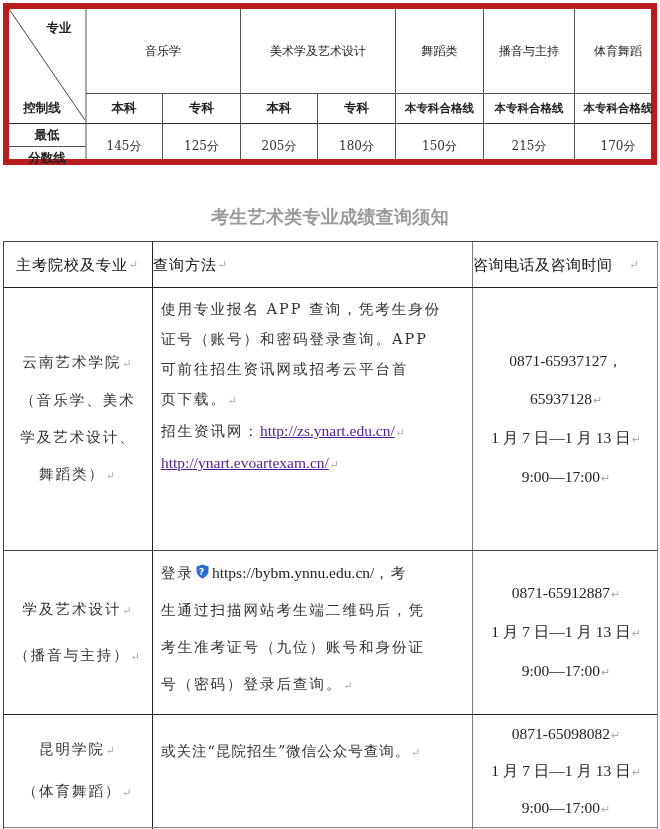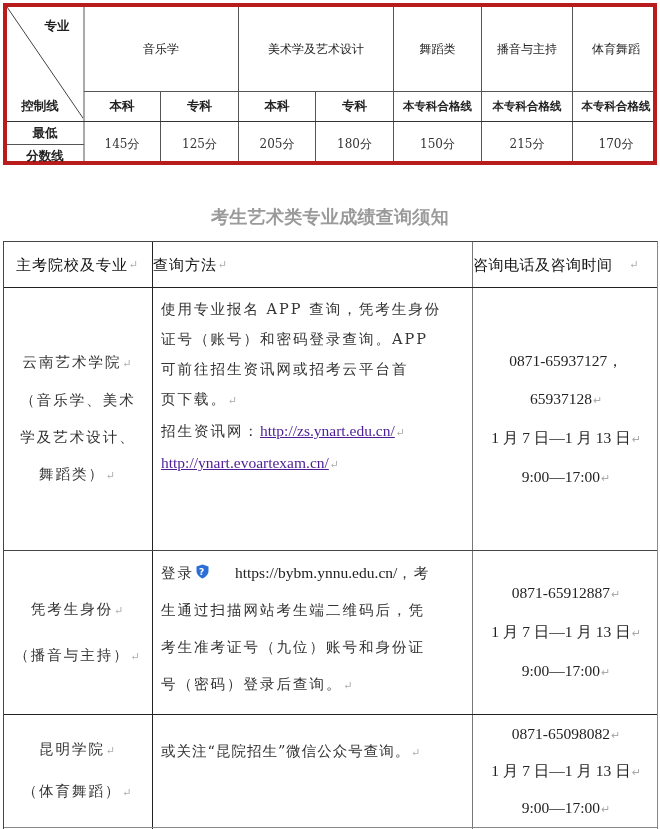--- a/index.html
+++ b/index.html
@@ -1,20 +1,20 @@
 <!DOCTYPE html>
 <html><head>
 <meta charset="utf-8">
 <style>
   html, body { margin: 0; padding: 0; background: #ffffff; }
   body { width: 660px; height: 829px; position: relative; overflow: hidden;
          font-family: "DejaVu Serif", "Liberation Serif", serif; color: #222; }
   .abs { position: absolute; box-sizing: border-box; }
   
-  #score-table { left: 3px; top: 3px; width: 654px; height: 162px; border: 4px solid #b91c1c; }
+  #score-table { left: 3px; top: 3px; width: 654px; height: 162px; border: 6px solid #b91c1c; }
   .vl { position: absolute; top: 0; bottom: 0; width: 0; border-left: 1px solid #555; }
   .hl { position: absolute; height: 0; border-top: 1px solid #555; }
   .cell { position: absolute; display: flex; align-items: center; justify-content: center;
           text-align: center; font-size: 12px; color: #222; }
   .cell.bold { font-weight: bold; font-size: 12.5px; }
   .cell.num { font-size: 12px; color: #333; }
   
   #notice-title { left: 0; width: 660px; top: 205px; text-align: center; font-size: 18px;
                   color: #9a9a9a; font-family: Liberation Sans, sans-serif; font-weight: bold; letter-spacing: 0.3px; }
   
@@ -119,28 +119,28 @@
     <div><a class="link" href="#">http://ynart.evoartexam.cn/</a><span class="para">↵</span></div>
   </div>
   <div class="qcell center contact" style="left:469px;top:46px;width:186px;height:262px;">
     <div>0871-65937127，</div>
     <div><span>65937128</span><span class="para">↵</span></div>
     <div><span>1 月 7 日—1 月 13 日</span><span class="para">↵</span></div>
     <div><span>9:00—17:00</span><span class="para">↵</span></div>
   </div>
 
   <div class="qcell center" style="left:0;top:309px;width:148px;height:163px;line-height:44px;letter-spacing:2px;">
-    <div><span>凭考生身份</span><span class="para">↵</span></div>
+    <div><span>学及艺术设计</span><span class="para">↵</span></div>
     <div><span>（播音与主持）</span><span class="para">↵</span></div>
   </div>
   <div class="qcell method" style="left:149px;top:309px;width:319px;height:163px;line-height:37px;padding-top:3px;">
     <div><span>登录</span><svg class="shield" viewBox="0 0 13 15">
           <path d="M6.5 0.5 L12.5 2.5 L12.5 7 C12.5 10.5 9.5 13 6.5 14.5 C3.5 13 0.5 10.5 0.5 7 L0.5 2.5 Z" fill="#2b6fd6"></path>
           <text x="6.5" y="10.5" font-size="9" font-family="DejaVu Sans, sans-serif" font-weight="bold" text-anchor="middle" fill="#fff">?</text>
-        </svg><a class="en" href="#" style="text-decoration:none;margin-left:23px;">https://bybm.ynnu.edu.cn/</a><span>，考</span></div>
+        </svg><a class="en" href="#" style="text-decoration:none;">https://bybm.ynnu.edu.cn/</a><span>，考</span></div>
     <div>生通过扫描网站考生端二维码后，凭</div>
     <div>考生准考证号（九位）账号和身份证</div>
     <div><span>号（密码）登录后查询。</span><span class="para">↵</span></div>
   </div>
   <div class="qcell center contact" style="left:469px;top:309px;width:186px;height:163px;">
     <div><span>0871-65912887</span><span class="para">↵</span></div>
     <div><span>1 月 7 日—1 月 13 日</span><span class="para">↵</span></div>
     <div><span>9:00—17:00</span><span class="para">↵</span></div>
   </div>
 

